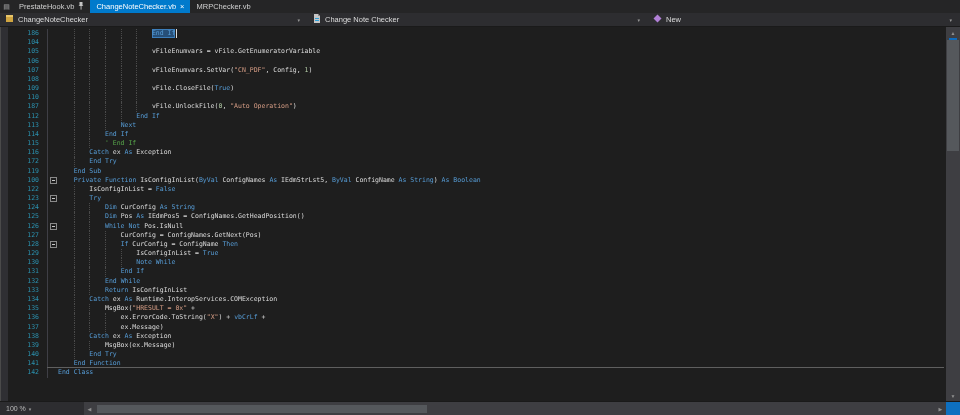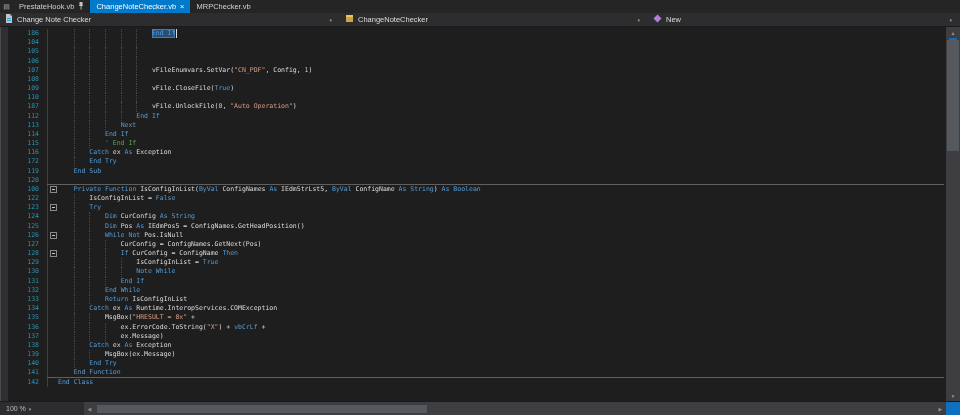--- a/index.html
+++ b/index.html
@@ -72,38 +72,38 @@
     <div class="tab active">
       <span>ChangeNoteChecker.vb</span>
       <span class="close">×</span>
     </div>
     <div class="tab">
       <span>MRPChecker.vb</span>
     </div>
   </div>
 
   <div class="nav-bar">
+    <div class="combo combo2">
+      <span><svg width="9" height="9" viewBox="0 0 9 9">
+            <rect x="1" y="2" width="7" height="6" fill="#d0a541"></rect>
+            <rect x="1" y="1" width="7" height="2" fill="#e8c56a"></rect>
+          </svg></span>
+      <span>ChangeNoteChecker</span>
+      <span class="chev">▾</span>
+    </div>
     <div class="combo combo1">
       <span><svg width="8" height="9" viewBox="0 0 8 9">
             <path d="M1 0h4l2 2v7H1z" fill="#c5c5c5"></path>
             <path d="M5 0l2 2H5z" fill="#8a8a8a"></path>
             <rect x="2" y="4" width="4" height="1" fill="#2d9fd8"></rect>
             <rect x="2" y="6" width="4" height="1" fill="#2d9fd8"></rect>
           </svg></span>
       <span>Change Note Checker</span>
       <span class="chev">▾</span>
     </div>
-    <div class="combo combo2">
-      <span><svg width="9" height="9" viewBox="0 0 9 9">
-            <rect x="1" y="2" width="7" height="6" fill="#d0a541"></rect>
-            <rect x="1" y="1" width="7" height="2" fill="#e8c56a"></rect>
-          </svg></span>
-      <span>ChangeNoteChecker</span>
-      <span class="chev">▾</span>
-    </div>
     <div class="combo combo3">
       <span><svg width="9" height="9" viewBox="0 0 9 9">
             <polygon points="4.5,0.5 8.5,4.5 4.5,8.5 0.5,4.5" fill="#b180d7"></polygon>
           </svg></span>
       <span>New</span>
       <span class="chev">▾</span>
     </div>
   </div>
 
   <div class="editor">
@@ -115,21 +115,21 @@
           <div class="code"><span class="guide" style="left:4ch"></span><span class="guide" style="left:8ch"></span><span class="guide" style="left:12ch"></span><span class="guide" style="left:16ch"></span><span class="guide" style="left:20ch"></span><span class="sel-box" style="left:24ch;width:6ch"></span><span class="caret" style="left:calc(30ch + 1px)"></span><span class="code-inner">                        <span style="color:var(--kw)">End</span> <span style="color:var(--kw)">If</span></span></div>
         </div>
         <div class="code-line">
           <div class="ln">104</div>
           <div class="fold-col"></div>
           <div class="code"><span class="guide" style="left:4ch"></span><span class="guide" style="left:8ch"></span><span class="guide" style="left:12ch"></span><span class="guide" style="left:16ch"></span><span class="guide" style="left:20ch"></span><span class="code-inner"></span></div>
         </div>
         <div class="code-line">
           <div class="ln">105</div>
           <div class="fold-col"></div>
-          <div class="code"><span class="guide" style="left:4ch"></span><span class="guide" style="left:8ch"></span><span class="guide" style="left:12ch"></span><span class="guide" style="left:16ch"></span><span class="guide" style="left:20ch"></span></div>
+          <div class="code"><span class="guide" style="left:4ch"></span><span class="guide" style="left:8ch"></span><span class="guide" style="left:12ch"></span><span class="guide" style="left:16ch"></span><span class="guide" style="left:20ch"></span><span class="code-inner">                        vFileEnumvars = vFile.GetEnumeratorVariable</span></div>
         </div>
         <div class="code-line">
           <div class="ln">106</div>
           <div class="fold-col"></div>
           <div class="code"><span class="guide" style="left:4ch"></span><span class="guide" style="left:8ch"></span><span class="guide" style="left:12ch"></span><span class="guide" style="left:16ch"></span><span class="guide" style="left:20ch"></span><span class="code-inner"></span></div>
         </div>
         <div class="code-line">
           <div class="ln">107</div>
           <div class="fold-col"></div>
           <div class="code"><span class="guide" style="left:4ch"></span><span class="guide" style="left:8ch"></span><span class="guide" style="left:12ch"></span><span class="guide" style="left:16ch"></span><span class="guide" style="left:20ch"></span><span class="code-inner">                        vFileEnumvars.SetVar(<span style="color:var(--str)">"CN_PDF"</span>, Config, <span style="color:var(--num)">1</span>)</span></div>
@@ -181,26 +181,20 @@
         </div>
         <div class="code-line">
           <div class="ln">172</div>
           <div class="fold-col"></div>
           <div class="code"><span class="guide" style="left:4ch"></span><span class="code-inner">        <span style="color:var(--kw)">End</span> <span style="color:var(--kw)">Try</span></span></div>
         </div>
         <div class="code-line">
           <div class="ln">119</div>
           <div class="fold-col"></div>
           <div class="code"><span class="code-inner">    <span style="color:var(--kw)">End</span> <span style="color:var(--kw)">Sub</span></span></div>
-        </div>
-        <div class="code-line">
-          <div class="ln">120</div>
-          <div class="fold-col"></div>
-          <div class="code"><span class="code-inner"></span></div>
-          <div class="proc-sep"></div>
         </div>
         <div class="code-line">
           <div class="ln">100</div>
           <div class="fold-col">
             <span class="fold-box">
               <span class="fold-minus"></span>
             </span>
           </div>
           <div class="code"><span class="code-inner">    <span style="color:var(--kw)">Private</span> <span style="color:var(--kw)">Function</span> IsConfigInList(<span style="color:var(--kw)">ByVal</span> ConfigNames <span style="color:var(--kw)">As</span> IEdmStrLst5, <span style="color:var(--kw)">ByVal</span> ConfigName <span style="color:var(--kw)">As</span> <span style="color:var(--kw)">String</span>) <span style="color:var(--kw)">As</span> <span style="color:var(--kw)">Boolean</span></span></div>
         </div>

